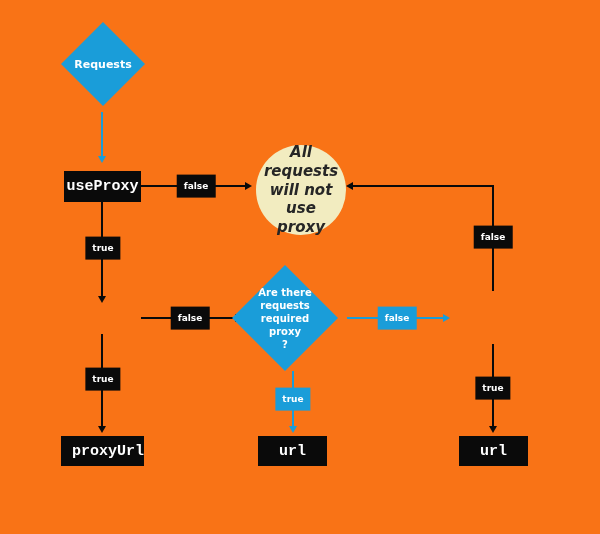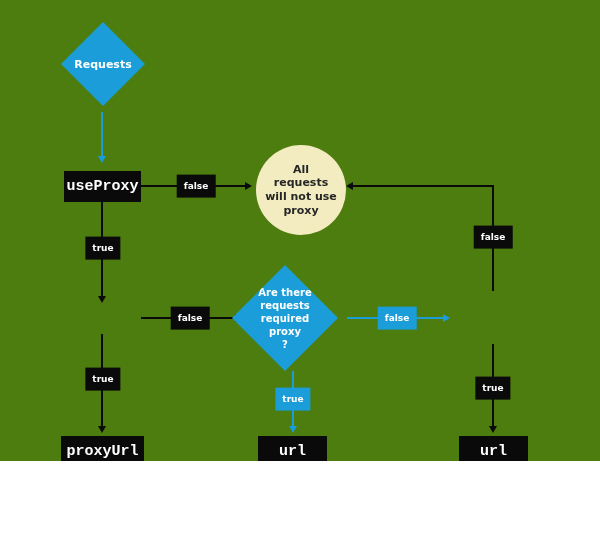--- a/index.html
+++ b/index.html
@@ -1,25 +1,25 @@
 <!DOCTYPE html>
 <html><head>
 <meta charset="utf-8">
 <style>
   html,body{margin:0;padding:0;background:#ffffff;}
   :root{--blue:#1a9dd9;--ink:#0a0a0a;--circlefill:#f2ecc0;}
-  .canvas{position:relative;width:600px;height:461px;background:#4d7c0f;
+  .canvas{position:relative;width:600px;height:534px;background:#f97316;
           font-family:"DejaVu Sans","Liberation Sans",sans-serif;overflow:hidden;}
   .node{position:absolute;display:flex;align-items:center;justify-content:center;
         text-align:center;font-weight:bold;box-sizing:border-box;}
   .rect{background:var(--ink);color:#ffffff;font-size:15px;font-family:Liberation Mono, monospace;}
   .diamond{background:var(--blue);color:#ffffff;
            clip-path:polygon(50% 0,100% 50%,50% 100%,0 50%);}
   .circle{background:var(--circlefill);color:#262626;border-radius:50%;
-          font-size:11px;line-height:1.25;}
+          font-size:15px;line-height:1.25;font-style:italic;}
   .prewrap{white-space:pre-line;}
   .line{position:absolute;background:var(--ink);}
   .line.blue{background:var(--blue);}
   .ah{position:absolute;width:0;height:0;}
   .ah.right{border-top:4px solid transparent;border-bottom:4px solid transparent;border-left:7px solid var(--ink);}
   .ah.left{border-top:4px solid transparent;border-bottom:4px solid transparent;border-right:7px solid var(--ink);}
   .ah.down{border-left:4px solid transparent;border-right:4px solid transparent;border-top:7px solid var(--ink);}
   .ah.blue.right{border-left-color:var(--blue);}
   .ah.blue.down{border-top-color:var(--blue);}
   .badge{position:absolute;transform:translate(-50%,-50%);background:var(--ink);
@@ -85,21 +85,21 @@
   <div class="badge" style="left:103px;top:379px;">true</div>
 
   <div class="line blue" style="left:292px;top:371px;width:2px;height:55px;"></div>
   <div class="ah blue down" style="left:289px;top:426px;"></div>
   <div class="badge blue" style="left:293px;top:399px;">true</div>
 
   <div class="line" style="left:492px;top:344px;width:2px;height:82px;"></div>
   <div class="ah down" style="left:489px;top:426px;"></div>
   <div class="badge" style="left:493px;top:388px;">true</div>
 
-  <div class="node rect" style="left:61px;top:436px;width:83px;height:30px;">
+  <div class="node rect" style="left:61px;top:436px;width:83px;height:30px;justify-content:flex-end;">
     <span>proxyUrl</span>
   </div>
 
   <div class="node rect" style="left:258px;top:436px;width:69px;height:30px;">
     <span>url</span>
   </div>
 
   <div class="node rect" style="left:459px;top:436px;width:69px;height:30px;">
     <span>url</span>
   </div>

